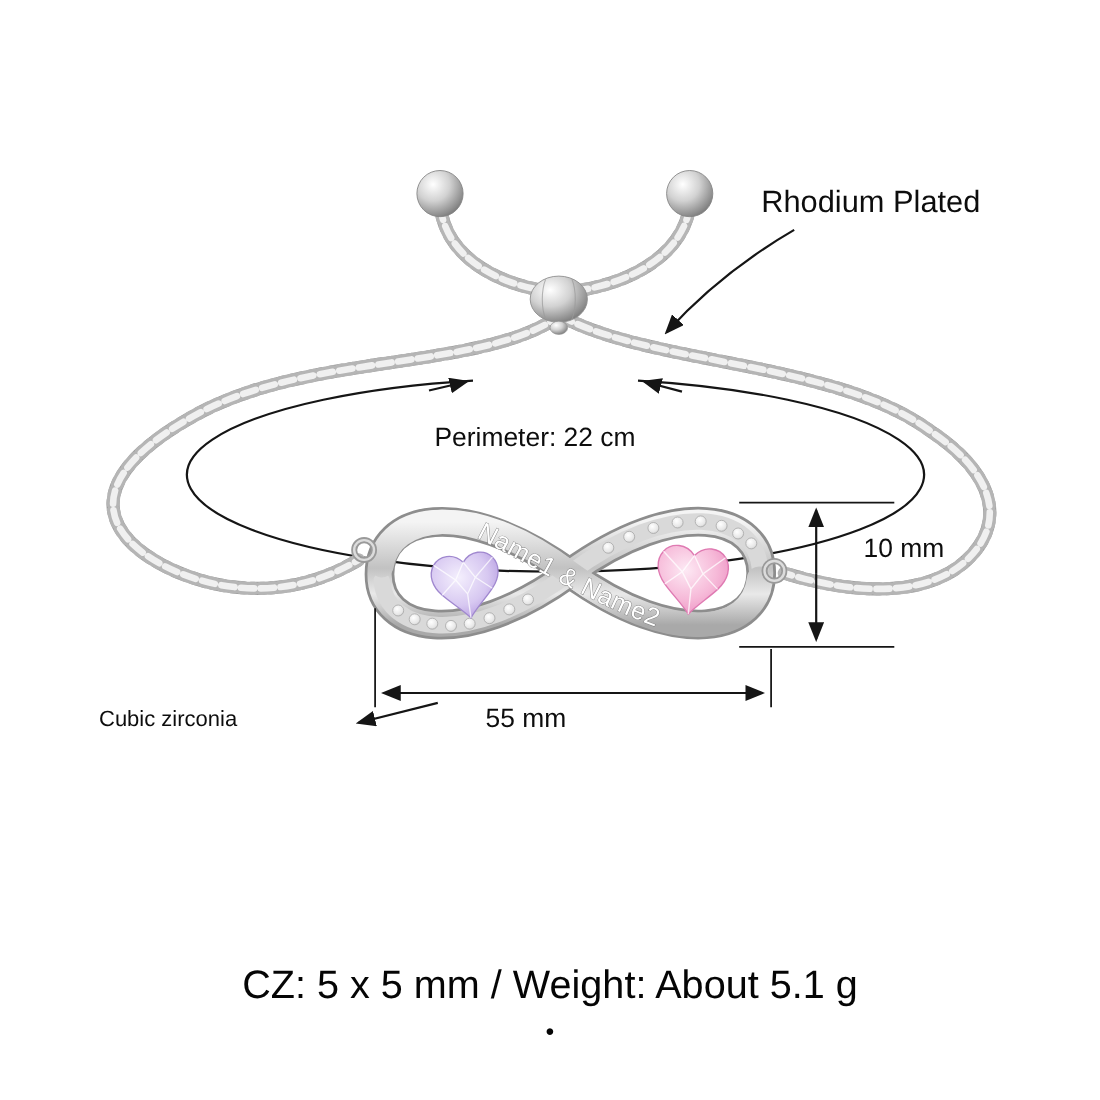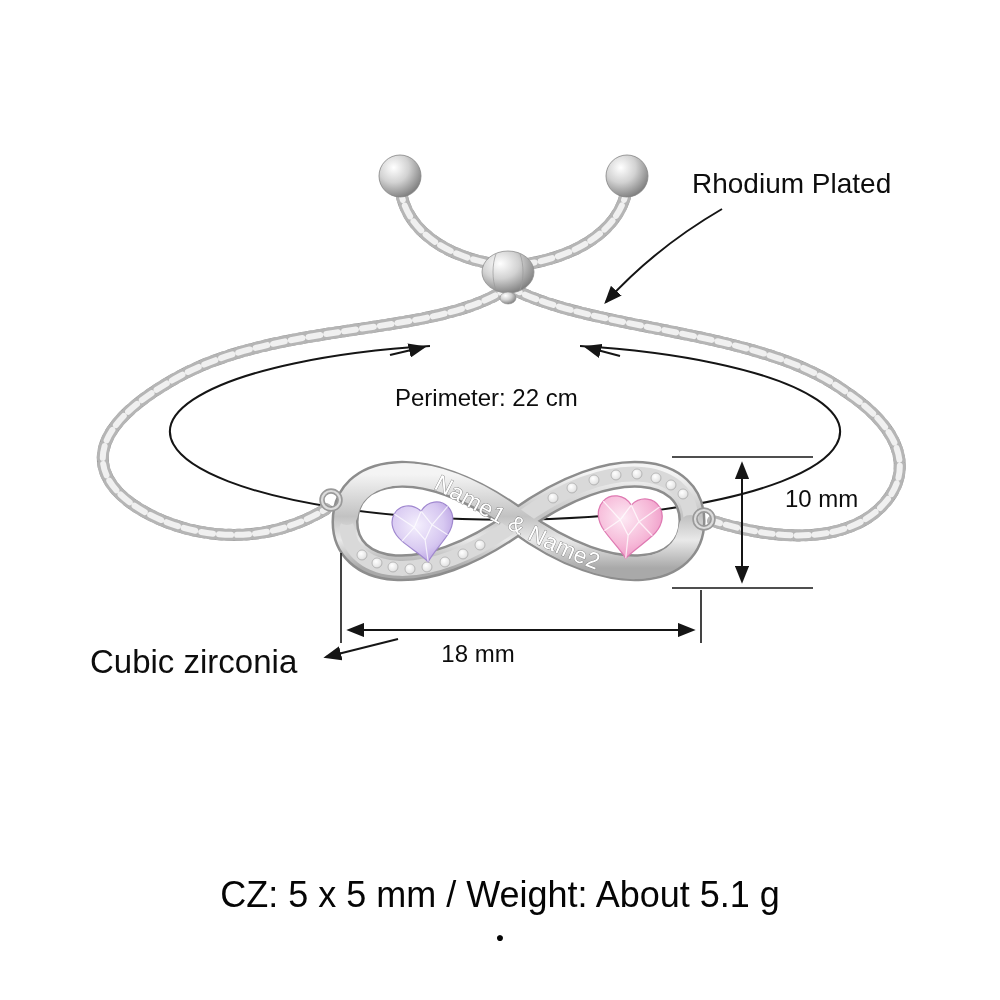--- a/index.html
+++ b/index.html
@@ -6,21 +6,21 @@
   .stage{
     position:relative;width:1000px;height:1000px;background:#ffffff;overflow:hidden;
     font-family:"Liberation Sans", sans-serif;color:#111;
   }
   .stage svg{position:absolute;left:0;top:0;}
   .label{position:absolute;color:#0d0d0d;white-space:nowrap;}
   .lbl-rhodium{left:692px;top:168px;font-size:28px;}
   .lbl-perimeter{left:395px;top:384px;font-size:24px;}
   .lbl-height{left:757px;top:485px;font-size:24px;margin-left:28px;}
   .lbl-width{left:430px;top:640px;width:96px;text-align:center;font-size:24px;}
-  .lbl-cz{left:90px;top:643px;font-size:33px;}
+  .lbl-cz{left:90px;top:643px;font-size:20px;}
   .footer-spec{position:absolute;left:0;right:0;top:874px;text-align:center;font-size:36px;color:#050505;}
   .footer-tips{position:absolute;left:0;right:0;top:929px;display:flex;justify-content:center;align-items:center;gap:9px;font-size:25px;color:#050505;}
   .footer-tips .bullet{font-size:14px;line-height:1;transform:translateY(1px);}
   
   .chain-a{fill:none;stroke:#9d9d9d;stroke-width:12;stroke-dasharray:12 6;stroke-linecap:round;}
   .chain-b{fill:none;stroke:#dadada;stroke-width:7;stroke-dasharray:12 6;stroke-linecap:round;}
   .chain-c{fill:none;stroke:#b5b5b5;stroke-width:12;stroke-dasharray:12 6;stroke-dashoffset:9;stroke-linecap:round;}
   .chain-d{fill:none;stroke:#f0f0f0;stroke-width:6;stroke-dasharray:12 6;stroke-dashoffset:9;stroke-linecap:round;}
   
   .ann{stroke:#151515;stroke-width:2;fill:none;}
@@ -173,21 +173,21 @@
       <path class="ann" d="M 722,209 Q 655,248 606,302" marker-end="url(#arr)"></path>
     </g>
     <g>
       <path class="ann" d="M 398,639 L 326,657" marker-end="url(#arr)"></path>
     </g>
   </svg>
 
   <div class="label lbl-rhodium">Rhodium Plated</div>
   <div class="label lbl-perimeter">Perimeter: 22 cm</div>
   <div class="label lbl-height">10 mm</div>
-  <div class="label lbl-width">18 mm</div>
+  <div class="label lbl-width">55 mm</div>
   <div class="label lbl-cz">Cubic zirconia</div>
 
   <div class="footer-spec">CZ: 5 x 5 mm / Weight: About 5.1 g</div>
   <div class="footer-tips">
     <span class="bullet">●</span>
   </div>
 
 </div>
 
 </body></html>

